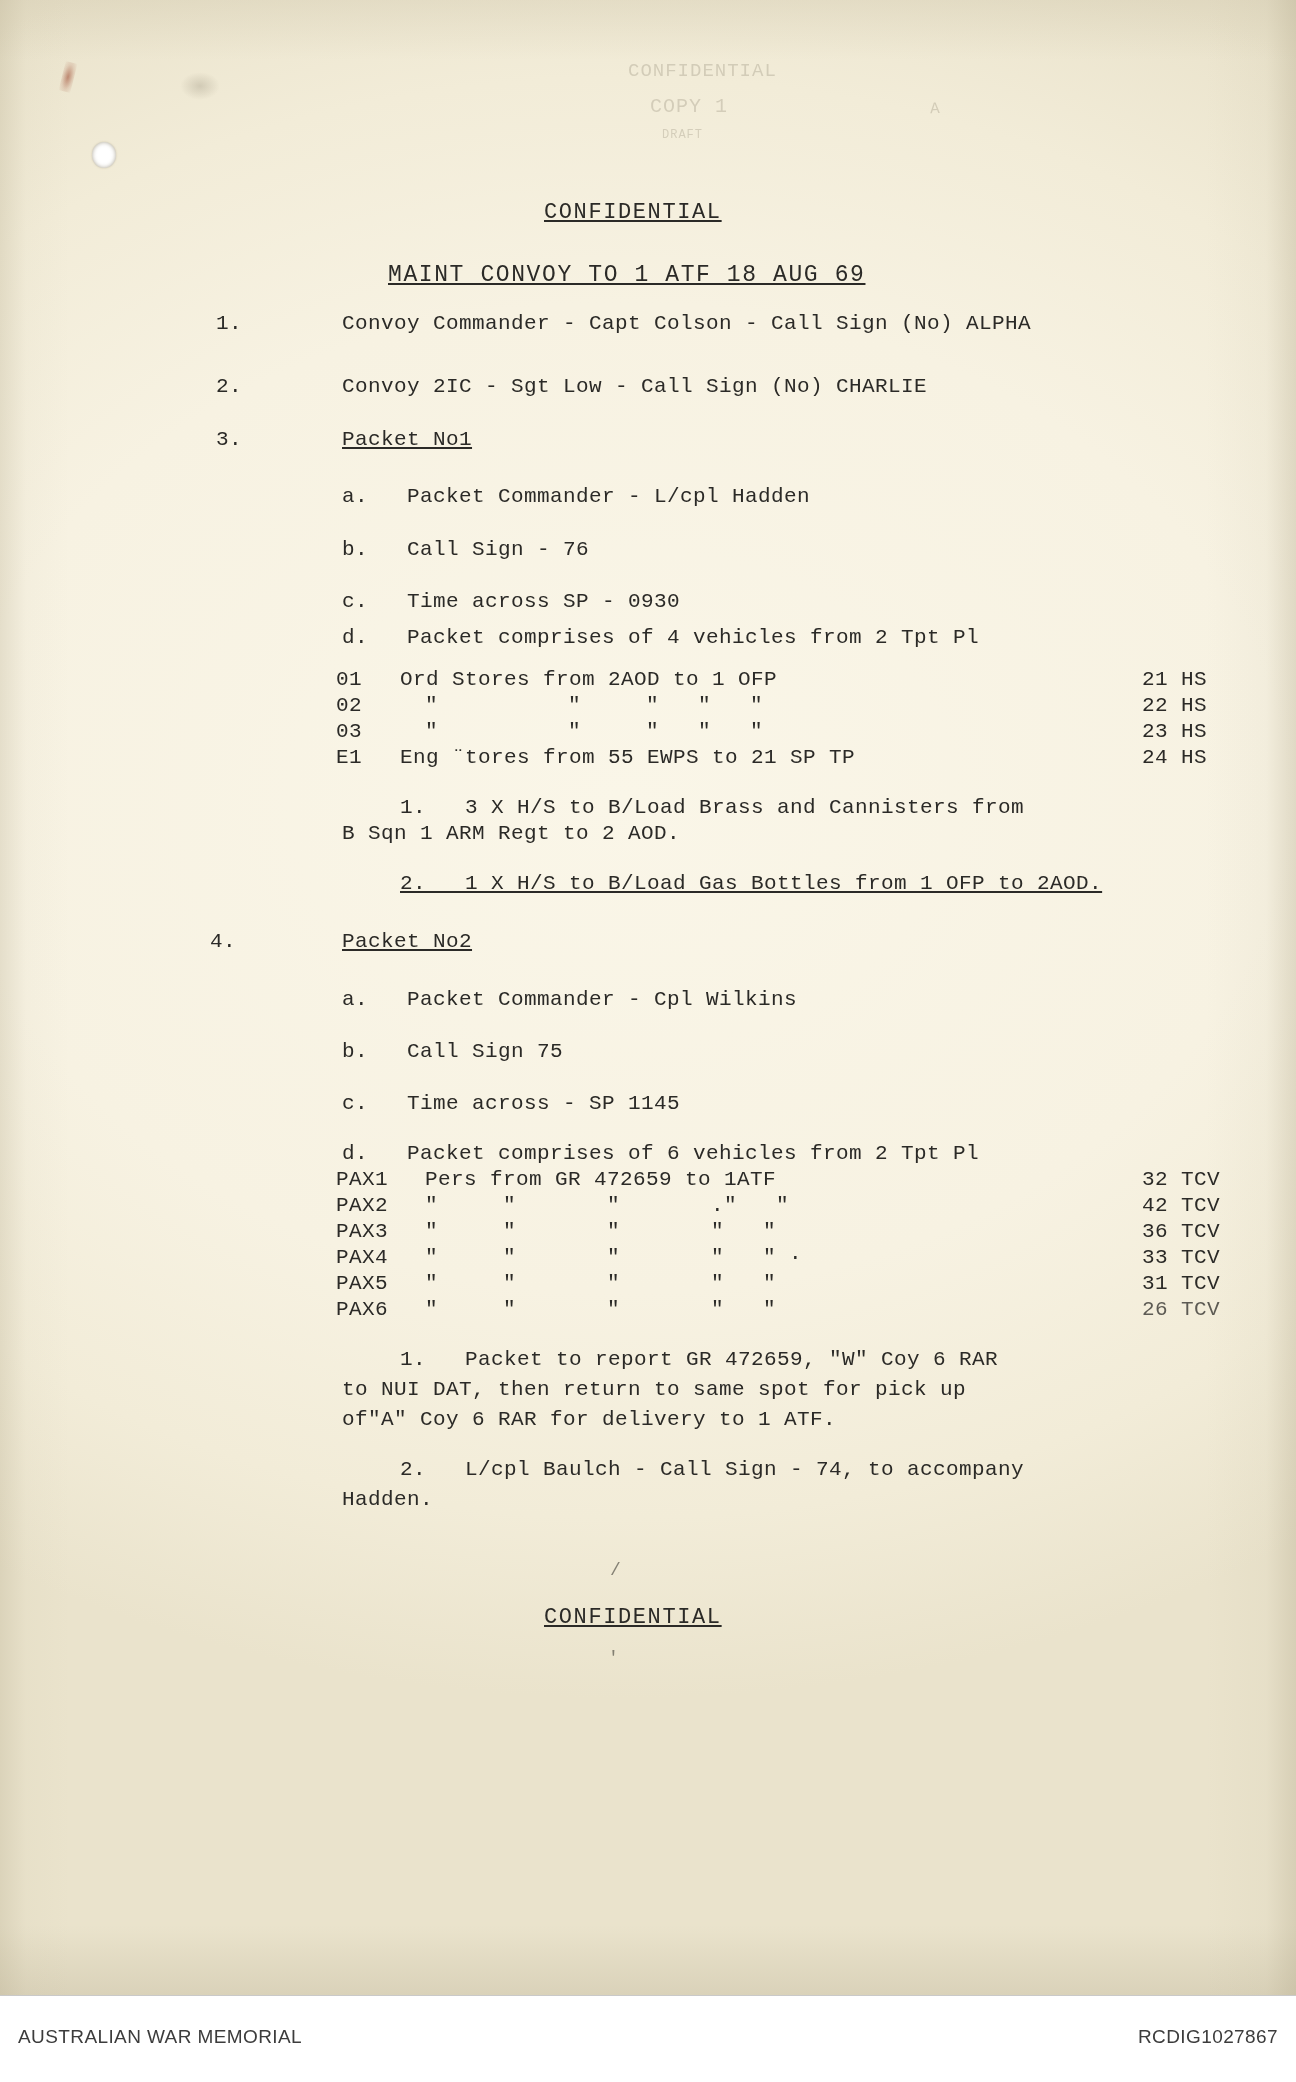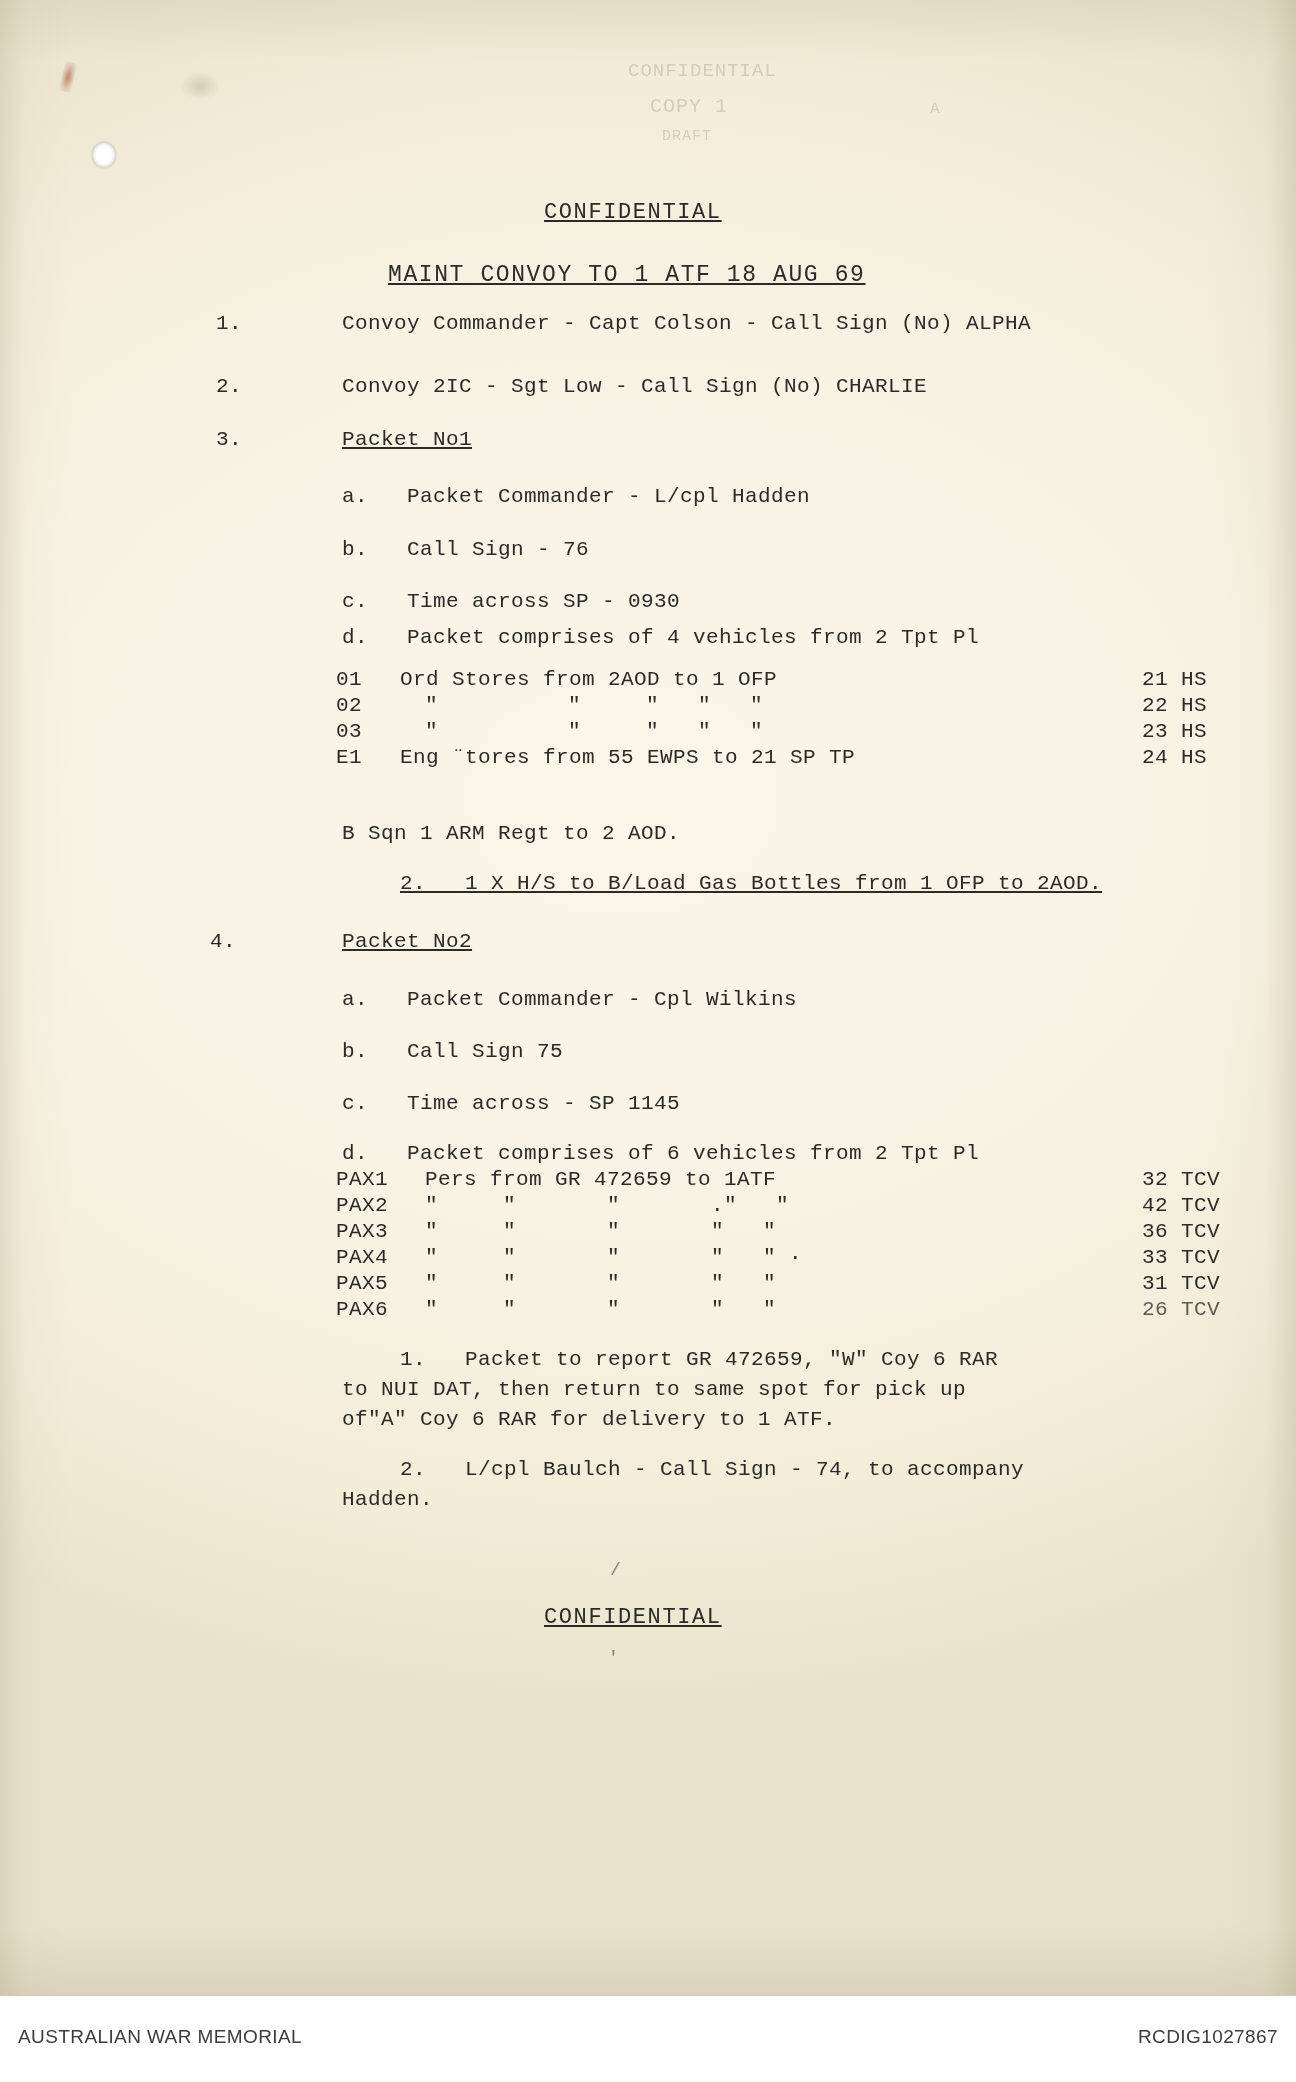--- a/index.html
+++ b/index.html
@@ -78,21 +78,21 @@
   .ghost {
     position: absolute;
     color: rgba(90,82,62,0.20);
     font-family: "Liberation Mono", monospace;
     letter-spacing: 1px;
     pointer-events: none;
     user-select: none;
   }
   .ghost-1 { left: 628px; top: 60px; font-size: 19px; }
   .ghost-2 { left: 650px; top: 95px; font-size: 20px; }
-  .ghost-3 { left: 662px; top: 128px; font-size: 15px; }
+  .ghost-3 { left: 662px; top: 128px; font-size: 12px; }
   .ghost-4 { left: 930px; top: 100px; font-size: 16px; transform: rotate(-2deg); }
 
   
   .tw {
     font-family: "Liberation Mono", monospace;
     color: #2b2a27;
     font-size: 21px;
     letter-spacing: 0.4px;
     position: absolute;
     white-space: pre;
@@ -173,20 +173,21 @@
     <div class="tw" style="left:1142px; top:694px;">22 HS</div>
 
     <div class="tw" style="left:336px; top:720px;">03</div>
     <div class="tw" style="left:425px; top:720px;">"          "     "   "   "</div>
     <div class="tw" style="left:1142px; top:720px;">23 HS</div>
 
     <div class="tw" style="left:336px; top:746px;">E1</div>
     <div class="tw" style="left:400px; top:746px;">Eng ¨tores from 55 EWPS to 21 SP TP</div>
     <div class="tw" style="left:1142px; top:746px;">24 HS</div>
 
+    <div class="tw" style="left:400px; top:796px;">1.   3 X H/S to B/Load Brass and Cannisters from</div>
     <div class="tw" style="left:342px; top:822px;">B Sqn 1 ARM Regt to 2 AOD.</div>
     <div class="tw" style="left:400px; top:872px;text-decoration:underline;">2.   1 X H/S to B/Load Gas Bottles from 1 OFP to 2AOD.</div>
 
     <div class="tw" style="left:210px; top:930px;">4.</div>
     <div class="tw u" style="left:342px; top:930px;">Packet No2</div>
 
     <div class="tw" style="left:342px; top:988px;">a.   Packet Commander - Cpl Wilkins</div>
     <div class="tw" style="left:342px; top:1040px;">b.   Call Sign 75</div>
     <div class="tw" style="left:342px; top:1092px;">c.   Time across - SP 1145</div>
     <div class="tw" style="left:342px; top:1142px;">d.   Packet comprises of 6 vehicles from 2 Tpt Pl</div>

